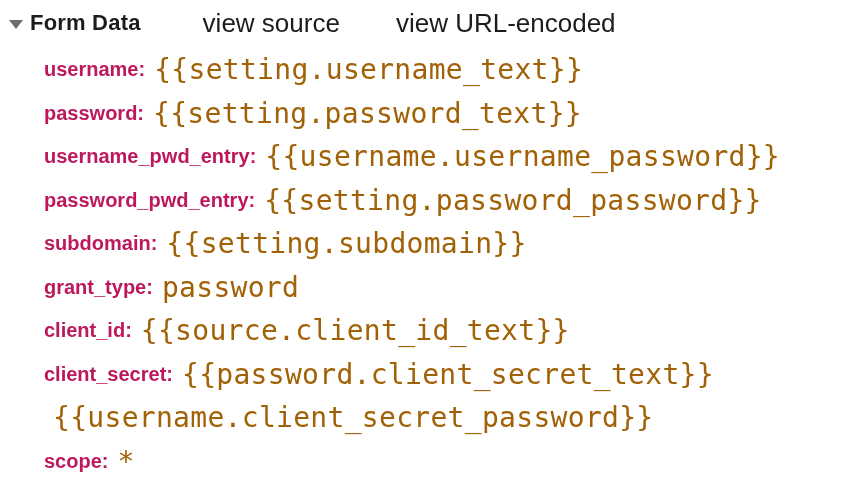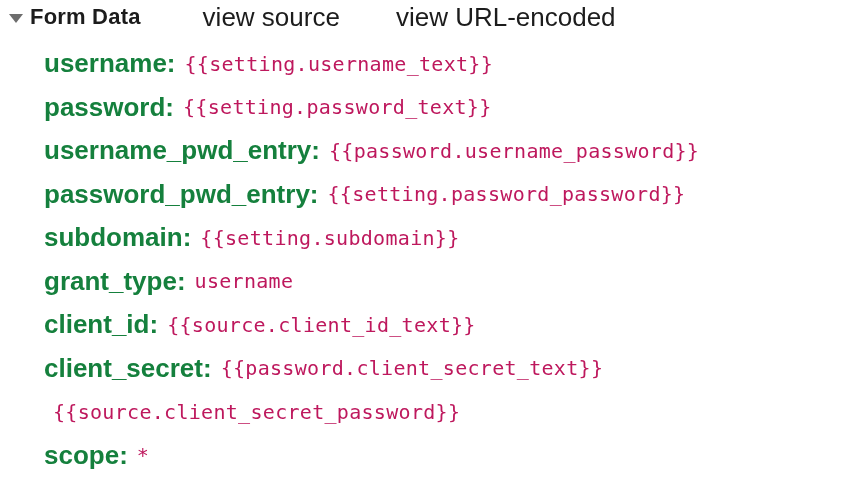--- a/index.html
+++ b/index.html
@@ -1,40 +1,40 @@
 <!DOCTYPE html>
 <html><head>
 <meta charset="utf-8">
 <style>
   html,body{margin:0;padding:0;}
   body{
     width:854px;height:492px;overflow:hidden;background:#ffffff;
     font-family:"Liberation Sans",sans-serif;
     -webkit-font-smoothing:antialiased;
   }
-  .panel{padding:2px 8px 0 8px;text-align:right;}
+  .panel{padding:8px 8px 0 8px;text-align:right;}
   .header{display:flex;align-items:center;height:30px;}
   .tri{
     width:0;height:0;
     border-left:7px solid transparent;
     border-right:7px solid transparent;
     border-top:9px solid #6d6d6d;
     margin:2px 7px 0 1px;
     cursor:pointer;flex:none;
   }
   .title{font-weight:700;font-size:22px;color:#1c1c1c;letter-spacing:.2px;white-space:pre;}
   .link{font-size:26px;color:#1c1c1c;text-decoration:none;cursor:pointer;white-space:pre;}
   .link-src{margin-left:62px;}
   .link-url{margin-left:56px;}
   .rows{margin-top:10px;padding-left:36px;}
   .row{height:43.5px;display:flex;align-items:center;}
-  .key{font-weight:700;font-size:26px;color:#15803d;white-space:pre;}
+  .key{font-weight:700;font-size:20px;color:#be185d;white-space:pre;}
   .val{
     font-family:"DejaVu Sans Mono",monospace;
-    font-size:20px;color:#be185d;margin-left:9px;white-space:pre;
+    font-size:28px;color:#a16207;margin-left:9px;white-space:pre;
     letter-spacing:.3px;
   }
 </style>
 </head>
 <body>
 
 <div class="panel">
   <div class="header">
     <span class="tri"></span>
     <span class="title">Form Data</span>
@@ -48,50 +48,50 @@
     <span class="val">{{setting.username_text}}</span>
   </div>
 
   <div class="row">
     <span class="key">password:</span>
     <span class="val">{{setting.password_text}}</span>
   </div>
 
   <div class="row">
     <span class="key">username_pwd_entry:</span>
-    <span class="val">{{password.username_password}}</span>
+    <span class="val">{{username.username_password}}</span>
   </div>
 
   <div class="row">
     <span class="key">password_pwd_entry:</span>
     <span class="val">{{setting.password_password}}</span>
   </div>
 
   <div class="row">
     <span class="key">subdomain:</span>
     <span class="val">{{setting.subdomain}}</span>
   </div>
 
   <div class="row">
     <span class="key">grant_type:</span>
-    <span class="val">username</span>
+    <span class="val">password</span>
   </div>
 
   <div class="row">
     <span class="key">client_id:</span>
     <span class="val">{{source.client_id_text}}</span>
   </div>
 
   <div class="row">
     <span class="key">client_secret:</span>
     <span class="val">{{password.client_secret_text}}</span>
   </div>
 
   <div class="row">
-    <span class="val">{{source.client_secret_password}}</span>
+    <span class="val">{{username.client_secret_password}}</span>
   </div>
 
   <div class="row">
     <span class="key">scope:</span>
     <span class="val">*</span>
   </div>
 </div>
 </div>
 
 </body></html>

